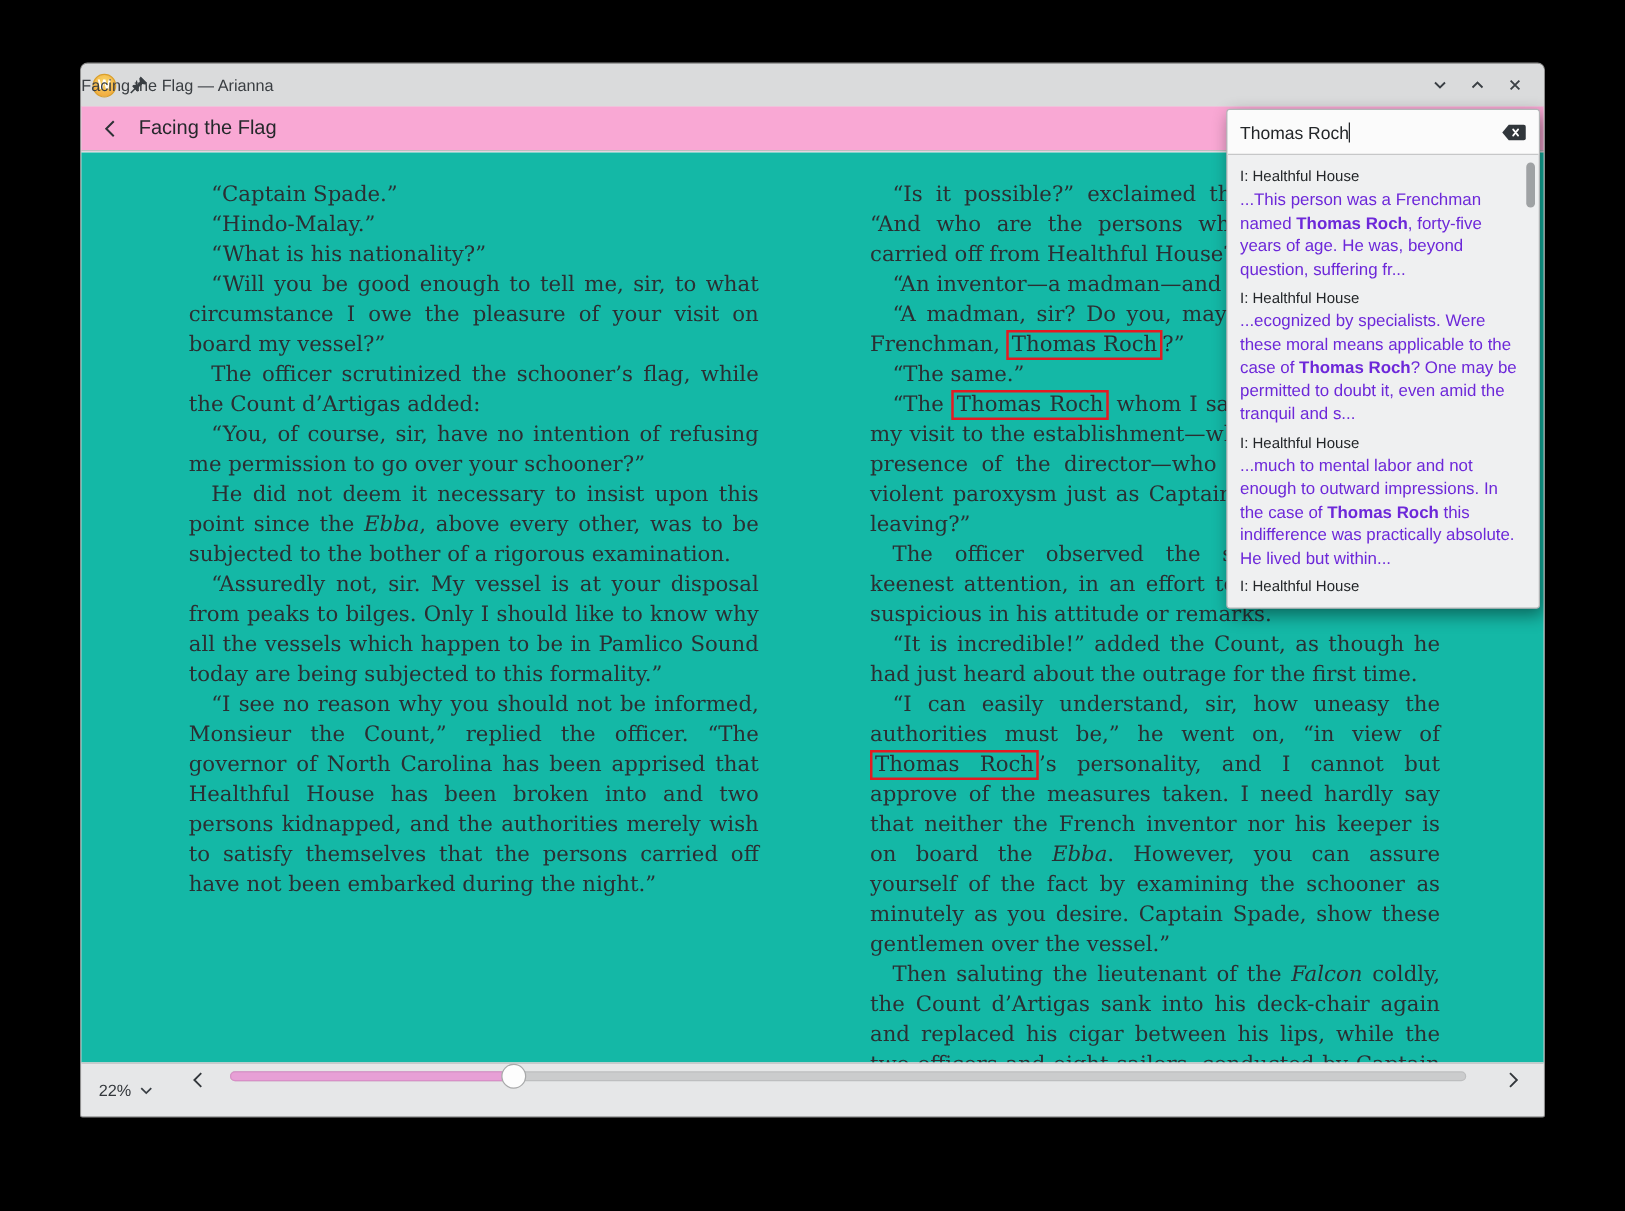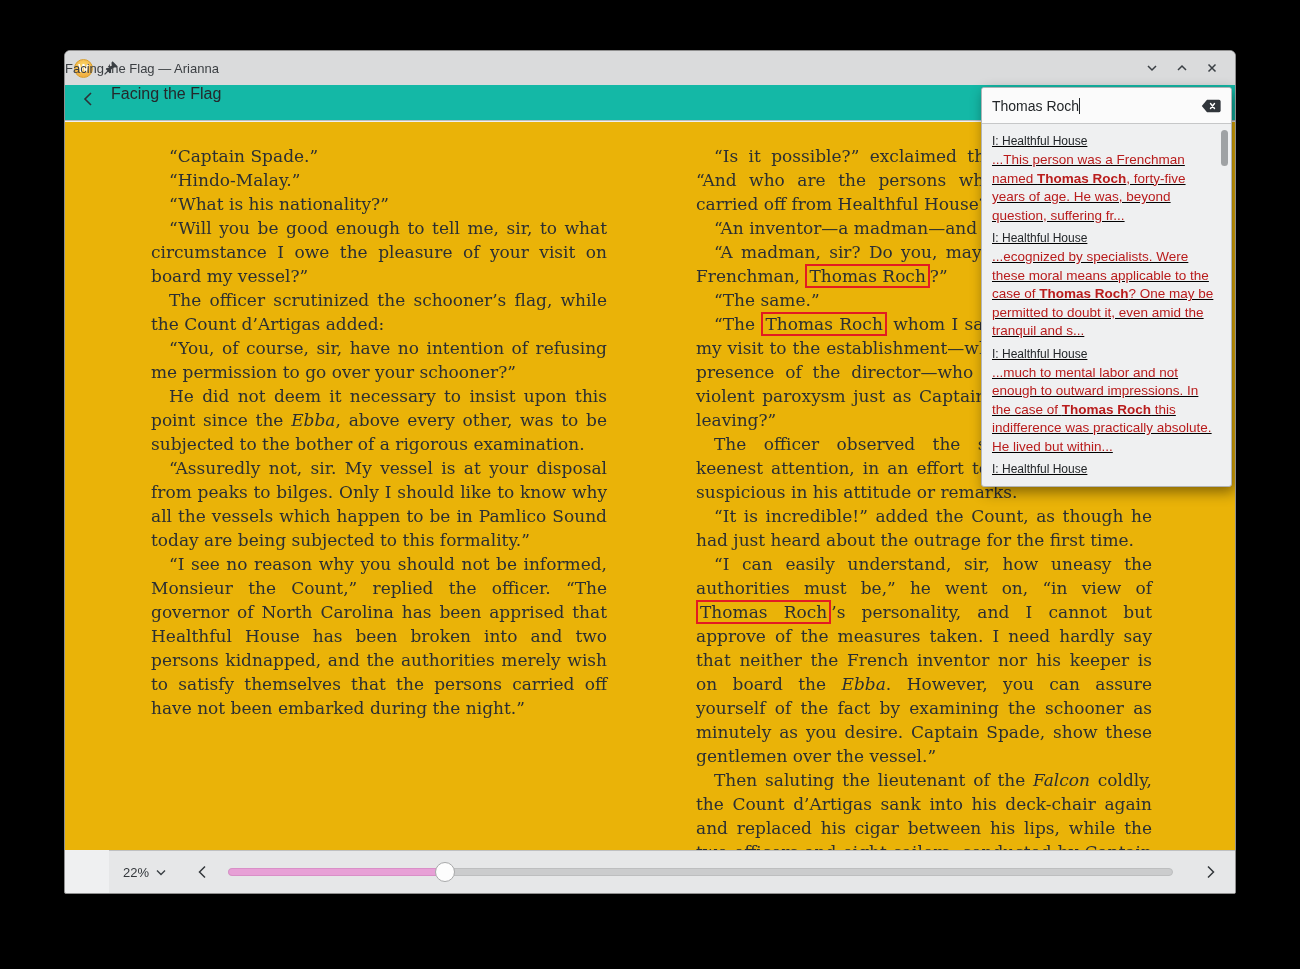--- a/index.html
+++ b/index.html
@@ -26,27 +26,27 @@
   }
   .pin-icon{width:16px;height:16px;}
   .tb-title{
     position:absolute;left:0;right:0;text-align:left;
     font-size:13px;color:#3a3e42;pointer-events:none;
   }
   .tb-controls{margin-left:auto;display:flex;align-items:center;gap:8px;padding-right:12px;z-index:2;}
   .tb-btn{width:22px;height:22px;display:flex;align-items:center;justify-content:center;cursor:pointer;}
   
   .header{
-    height:36px;background:#14b8a6;border-bottom:1px solid #bcbdbe;
-    display:flex;box-sizing:border-box;
+    height:36px;background:#f9a8d4;border-bottom:1px solid #bcbdbe;
+    display:flex;align-items:center;box-sizing:border-box;
   }
   .back-btn{width:28px;height:28px;margin-left:10px;display:flex;align-items:center;justify-content:center;cursor:pointer;}
   .header-title{font-size:16px;color:#25282b;margin-left:8px;}
   
-  .content{position:absolute;top:71px;bottom:43px;left:0;right:0;background:#eab308;}
+  .content{position:absolute;top:71px;bottom:43px;left:0;right:0;background:#14b8a6;}
   .book-col{
     position:absolute;top:22px;width:456px;
     font-family:"DejaVu Serif",serif;font-size:17px;line-height:24px;color:#2b2f33;
     text-align:justify;
   }
   .col-left{left:86px;}
   .col-right{left:631px;}
   .bp{margin:0;text-indent:18px;}
   .it{font-style:italic;}
   .hl{border:2px solid #e31b22;padding:0 2px;margin:-2px 0;}
@@ -58,33 +58,33 @@
     overflow:hidden;z-index:10;
   }
   .search-input-row{
     height:36px;background:#fbfbfb;border-bottom:1px solid #c6c7c8;
     display:flex;align-items:center;padding:0 10px;box-sizing:border-box;
   }
   .search-text{font-size:14px;color:#232629;}
   .text-cursor{display:inline-block;width:1px;height:16px;background:#232629;vertical-align:-3px;}
   .clear-icon{margin-left:auto;width:20px;height:14px;cursor:pointer;}
   .results{padding:4px 14px 0 10px;}
-  .result-item{margin-bottom:6px;cursor:pointer;text-decoration:underline;}
+  .result-item{margin-bottom:6px;cursor:pointer;}
   .result-chapter{font-size:12px;color:#232629;margin:6px 0 3px 0;}
-  .result-excerpt{font-size:13.5px;line-height:18.5px;color:#b91c1c;}
+  .result-excerpt{font-size:13.5px;line-height:18.5px;color:#6d28d9;}
   .bd{font-weight:bold;}
   .panel-scrollbar{
     position:absolute;right:3px;top:42px;width:7px;height:36px;
     background:#9fa2a4;border-radius:3.5px;
   }
   
   .footer{
     position:absolute;left:0;right:0;bottom:0;height:43px;
     background:#e6e7e8;border-top:1px solid #bfc0c1;box-sizing:border-box;
-    display:flex;align-items:center;margin-left:44px;
+    display:flex;
   }
   .zoom-select{
     margin-left:14px;display:flex;align-items:center;gap:7px;cursor:pointer;
     font-size:13px;color:#33373b;
   }
   .nav-btn{width:26px;height:26px;display:flex;align-items:center;justify-content:center;cursor:pointer;}
   .prev-btn{margin-left:24px;}
   .next-btn{margin-left:12px;margin-right:12px;}
   .slider{flex:1;margin:0 12px 0 12px;position:relative;height:20px;cursor:pointer;}
   .slider-track{

